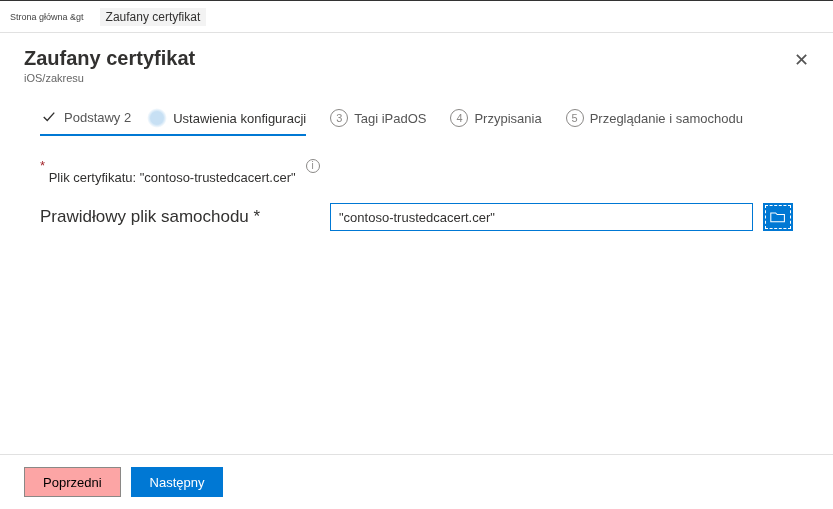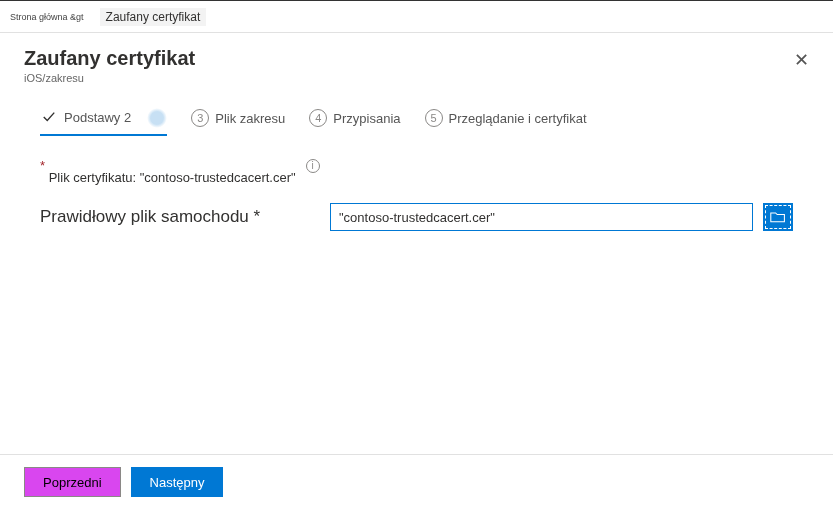--- a/index.html
+++ b/index.html
@@ -141,21 +141,21 @@
       display: flex;
       gap: 10px;
     }
     .btn {
       height: 30px;
       padding: 0 18px;
       font-size: 13px;
       font-family: inherit;
       cursor: pointer;
       border: 1px solid #8a8886;
-      background: #d946ef;
+      background: #fca5a5;
     }
     .btn.primary {
       background: #0078d4;
       border-color: #0078d4;
       color: #fff;
       text-align: center;
     }
   </style>
 </head>
 <body>
@@ -182,33 +182,34 @@
     <div class="step done">
       <span class="circle">
         <svg viewBox="0 0 16 16">
             <path d="M2 8 L6 12 L14 3" stroke="#323130" stroke-width="1.6" fill="none"></path>
           </svg>
       </span>
       <span class="label"><span>Podstawy</span> <span>2</span></span>
     </div>
     <div class="step active">
       <span class="circle"></span>
+      <span class="label">Ustawienia konfiguracji</span>
     </div>
   </div>
   <div class="step">
     <span class="num-circle">3</span>
-    <span class="label">Plik zakresu</span>
+    <span class="label">Tagi iPadOS</span>
   </div>
   <div class="step">
     <span class="num-circle">4</span>
     <span class="label">Przypisania</span>
   </div>
   <div class="step">
     <span class="num-circle">5</span>
-    <span class="label">Przeglądanie i certyfikat</span>
+    <span class="label">Przeglądanie i samochodu</span>
   </div>
 </div>
 
 <div class="content">
   <div class="field-row">
     <span class="req">*</span>&nbsp;
     <span class="field-label">Plik certyfikatu: "contoso-trustedcacert.cer"</span>
     <span class="info-icon">i</span>
   </div>
 

